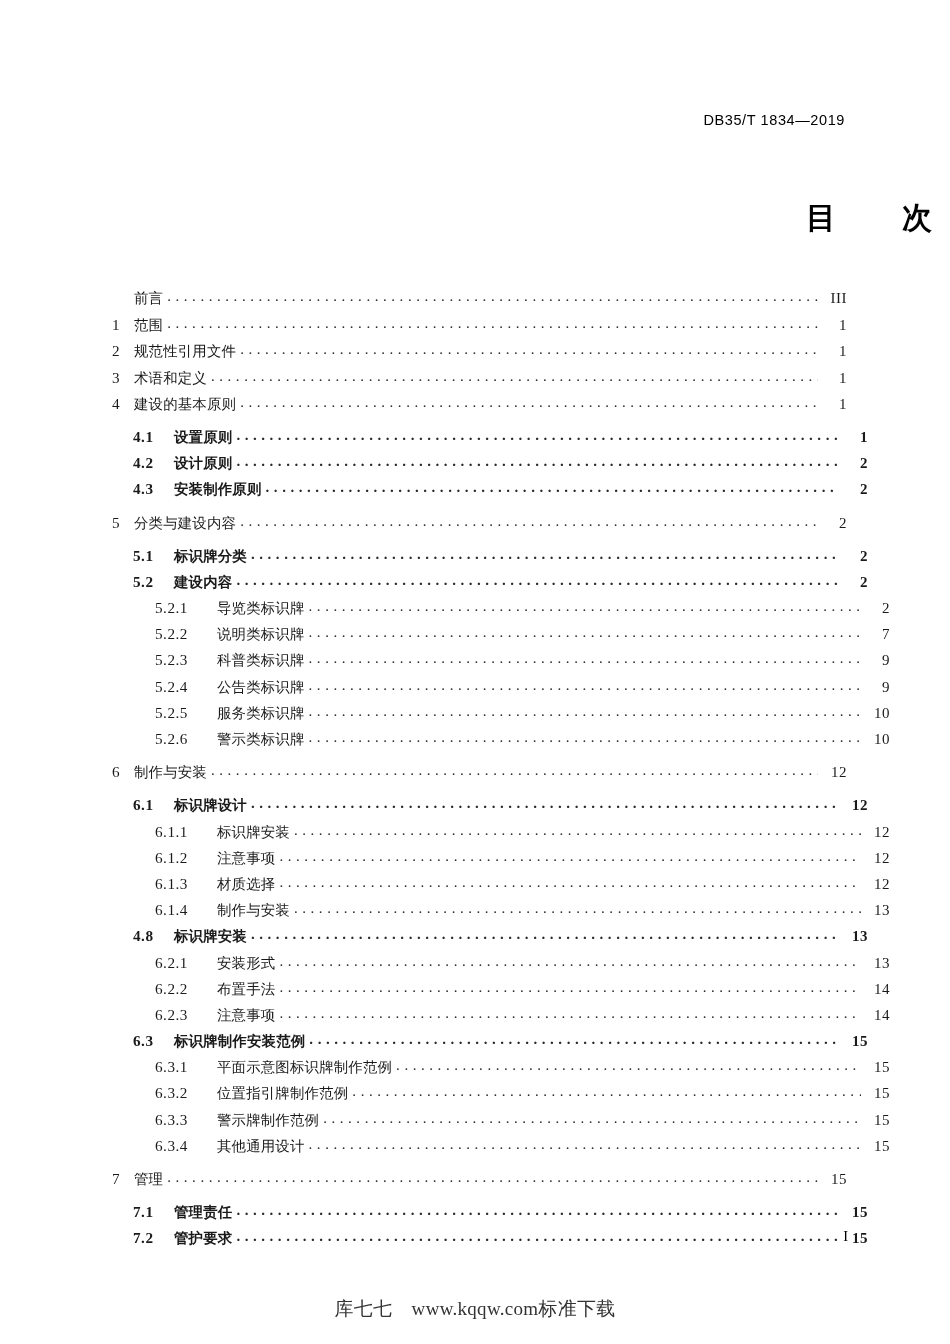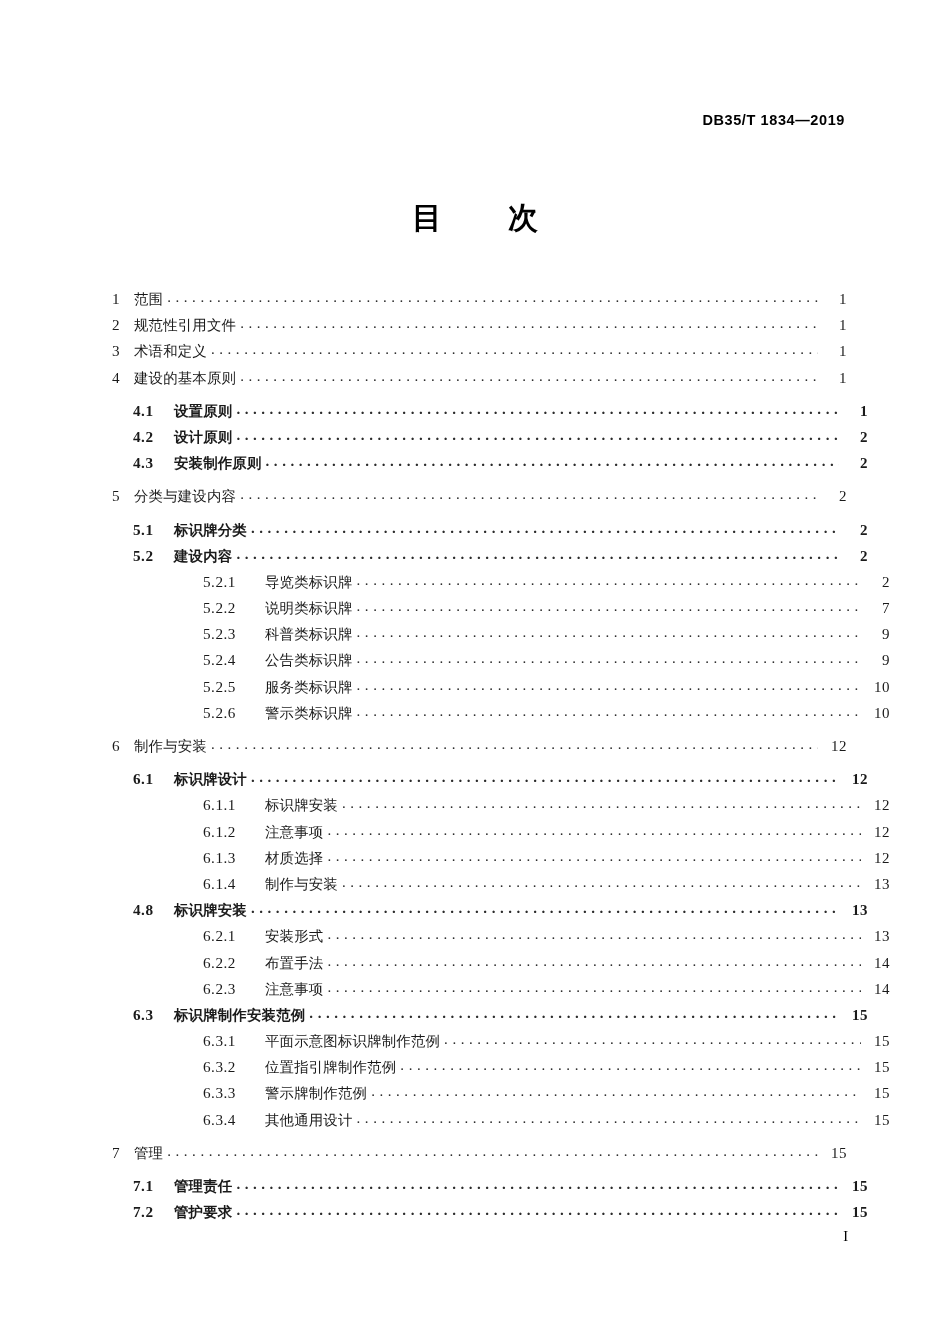--- a/index.html
+++ b/index.html
@@ -18,33 +18,33 @@
     overflow: hidden;
   }
 
   
   .doc-header {
     position: absolute;
     top: 112px;
     right: 105px;
     font-family: "Liberation Sans", "DejaVu Sans", sans-serif;
     font-size: 14.5px;
-    font-weight: bold;
+    font-weight: normal;
     letter-spacing: 0.6px;
     white-space: nowrap;
     margin-left: 32px;
   }
 
   
   .toc-title {
     position: absolute;
     top: 198px;
     left: 0;
     width: 950px;
-    text-align: center;
+    text-align: right;
     font-family: "DejaVu Sans", "Liberation Sans", sans-serif;
     font-size: 30px;
     font-weight: bold;
     letter-spacing: 18px;
     text-indent: 18px;
   }
 
   
   .toc {
     position: absolute;
@@ -67,21 +67,21 @@
   .toc-row.lvl2 { padding-left: 43px; }
   .toc-row.gap  { margin-top: 7px; }
 
   .toc-num {
     flex: 0 0 auto;
     font-family: "Liberation Serif", "DejaVu Serif", serif;
     letter-spacing: 0.5px;
   }
   .toc-num.w0 { min-width: 22px; }
   .toc-num.w1 { min-width: 41px; }
-  .toc-num.w2 { min-width: 62px; margin-left: 48px; }
+  .toc-num.w2 { min-width: 62px; }
 
   .toc-label {
     flex: 0 0 auto;
     font-family: "DejaVu Sans", "Liberation Sans", sans-serif;
     font-size: 14.4px;
     letter-spacing: 0.2px;
   }
 
   .toc-leader {
     flex: 1 1 auto;
@@ -137,20 +137,26 @@
 <body>
 
 <div class="page">
 
   <div class="doc-header">DB35/T 1834—2019</div>
 
   <div class="toc-title">目　次</div>
 
   <div class="toc" id="toc-list">
       <div class="toc-row lvl0">
+        <span class="toc-num w0"></span>
+        <span class="toc-label">前言</span>
+        <span class="toc-leader"></span>
+        <span class="toc-page">III</span>
+      </div>
+      <div class="toc-row lvl0">
         <span class="toc-num w0">1</span>
         <span class="toc-label">范围</span>
         <span class="toc-leader"></span>
         <span class="toc-page">1</span>
       </div>
       <div class="toc-row lvl0">
         <span class="toc-num w0">2</span>
         <span class="toc-label">规范性引用文件</span>
         <span class="toc-leader"></span>
         <span class="toc-page">1</span>
@@ -344,14 +350,15 @@
       <div class="toc-row lvl1">
         <span class="toc-num w1">7.2</span>
         <span class="toc-label">管护要求</span>
         <span class="toc-leader"></span>
         <span class="toc-page">15</span>
       </div>
     </div>
 
   <div class="folio">I</div>
 
+  <div class="site-footer">库七七　www.kqqw.com标准下载</div>
 
 </div>
 
 </body></html>

